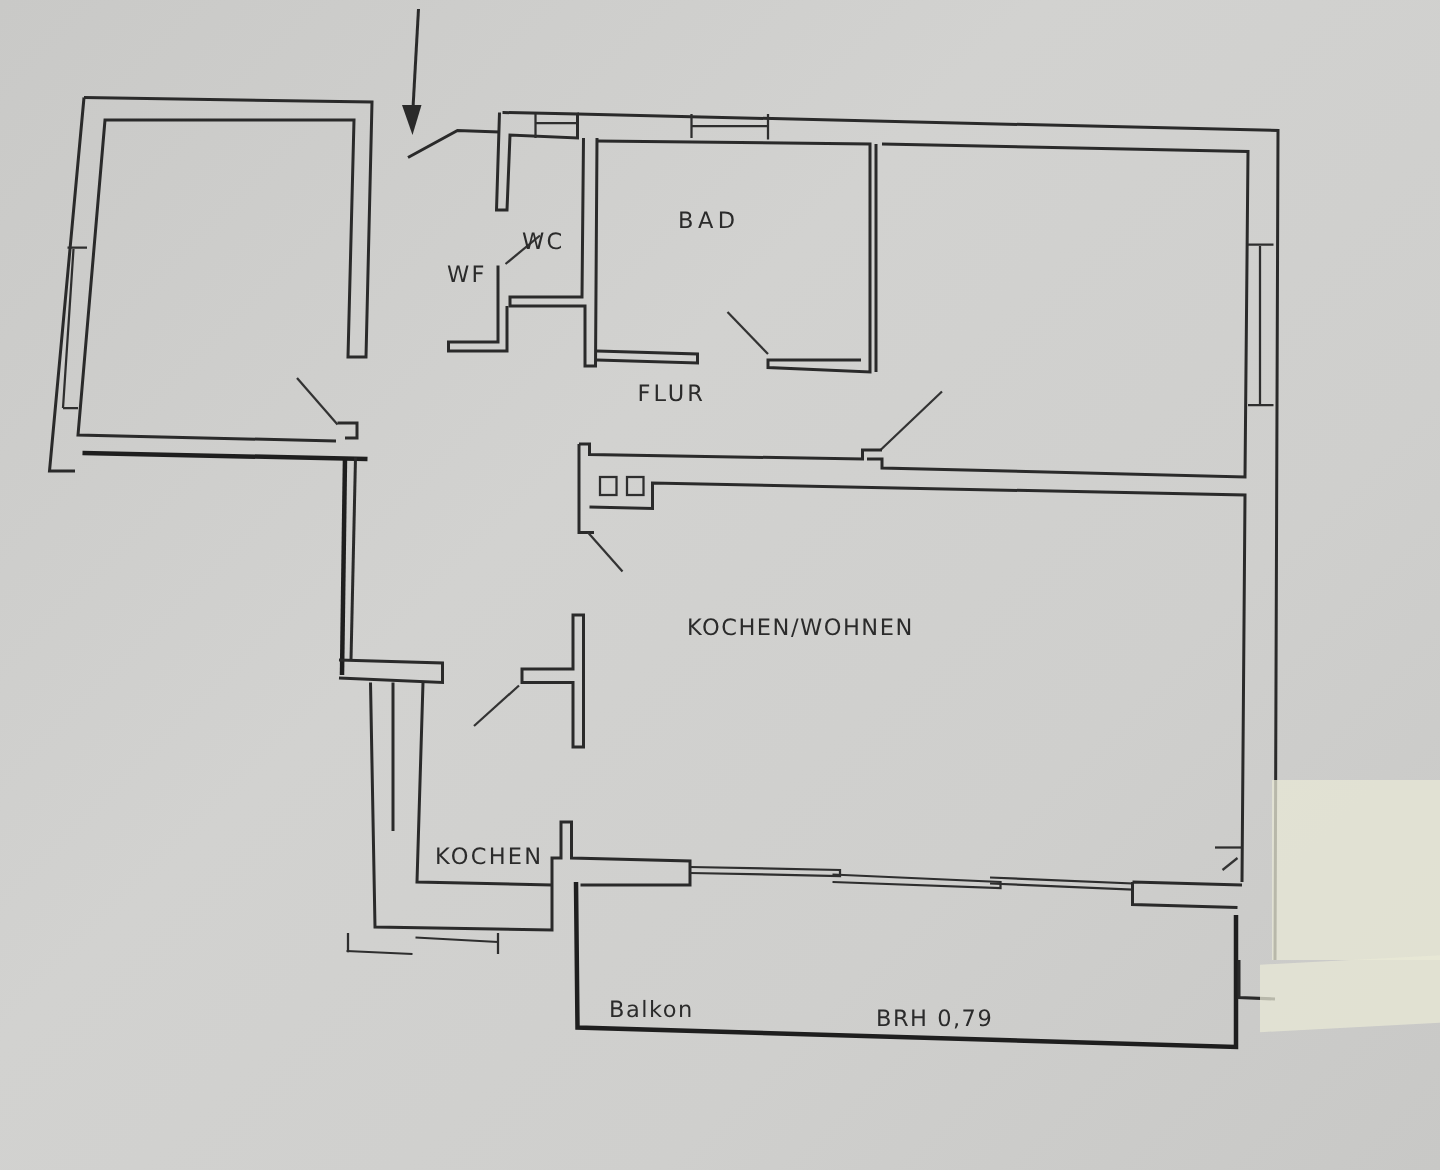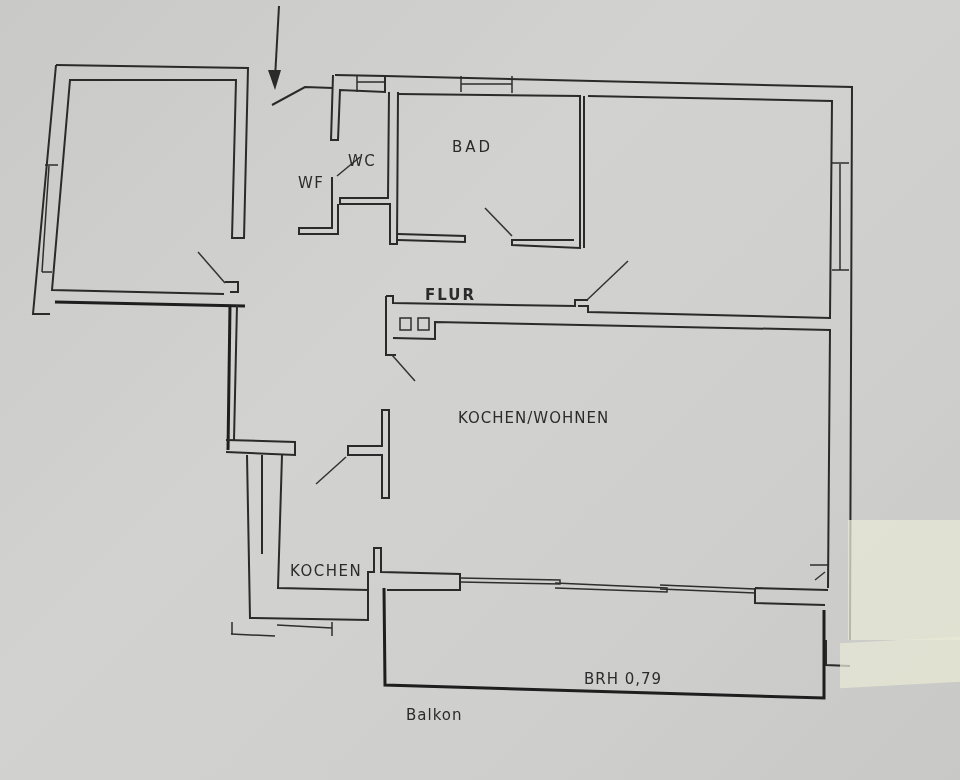--- a/index.html
+++ b/index.html
@@ -107,18 +107,18 @@
       <path class="wall" d="M826,640 L826,665 L850,666"></path>
     </g>
   </svg>
 
   <div class="tape" style="left:848px; top:520px; width:112px; height:120px;"></div>
   <div class="tape" style="left:840px; top:640px; width:120px; height:45px; transform:skewY(-3deg);"></div>
 
   <span class="lbl" style="left:262px; top:174px;margin-left:36px;">WF</span>
   <span class="lbl" style="left:348px; top:152px;">WC</span>
   <span class="lbl" style="left:452px; top:138px; letter-spacing:3px;">BAD</span>
-  <span class="lbl" style="left:425px; top:286px; letter-spacing:2px;font-weight:bold;">FLUR</span>
+  <span class="lbl" style="left:425px; top:253px; letter-spacing:2px;">FLUR</span>
   <span class="lbl" style="left:458px; top:409px; letter-spacing:1px;">KOCHEN/WOHNEN</span>
   <span class="lbl" style="left:290px; top:514px;margin-top:48px;">KOCHEN</span>
-  <span class="lbl" style="left:406px; top:664px; letter-spacing:1px;margin-top:42px;">Balkon</span>
+  <span class="lbl" style="left:406px; top:664px; letter-spacing:1px;">Balkon</span>
   <span class="lbl" style="left:584px; top:670px; letter-spacing:1px;">BRH 0,79</span>
 </div>
 
 </body></html>

